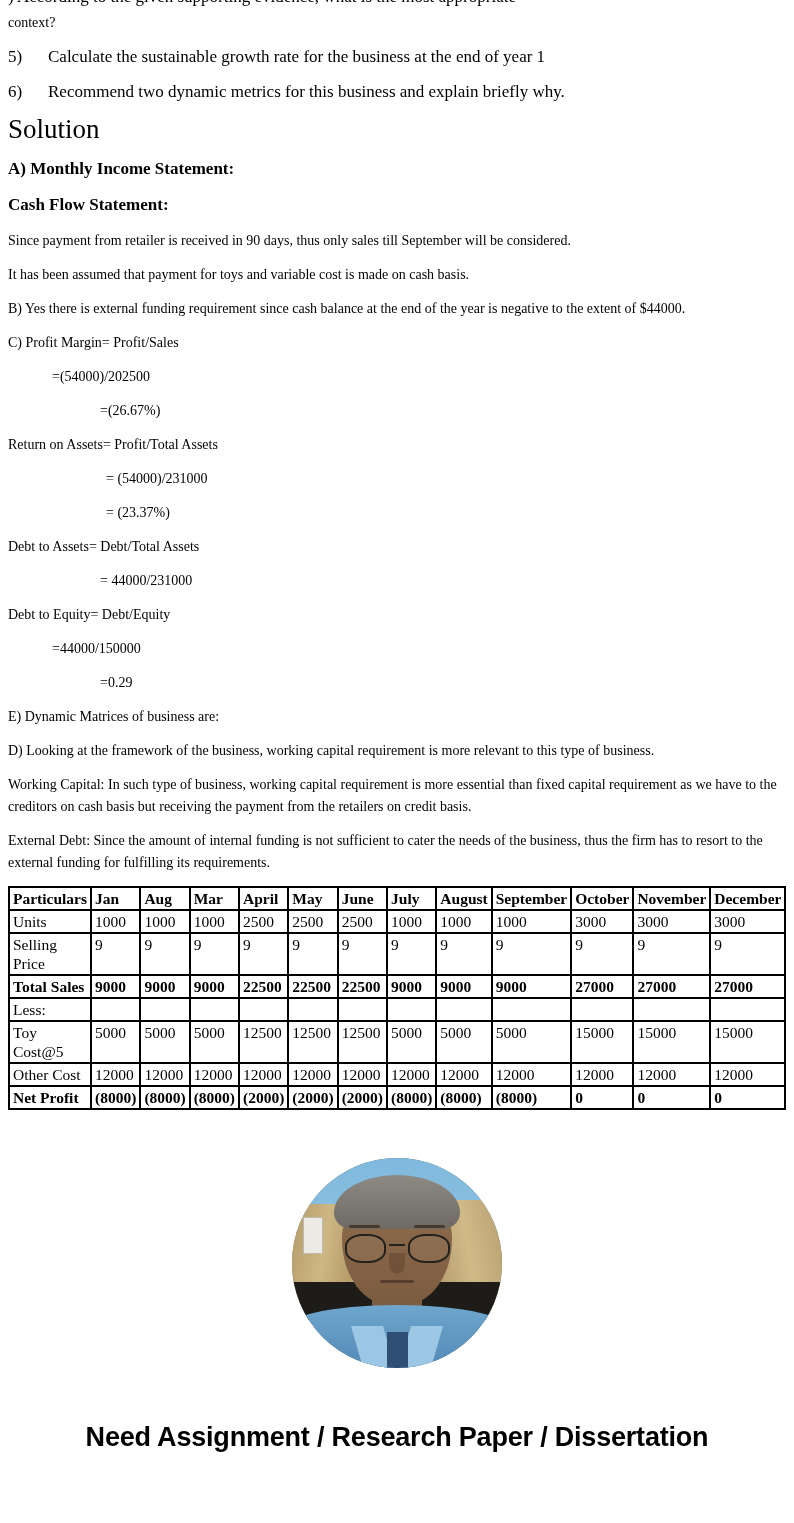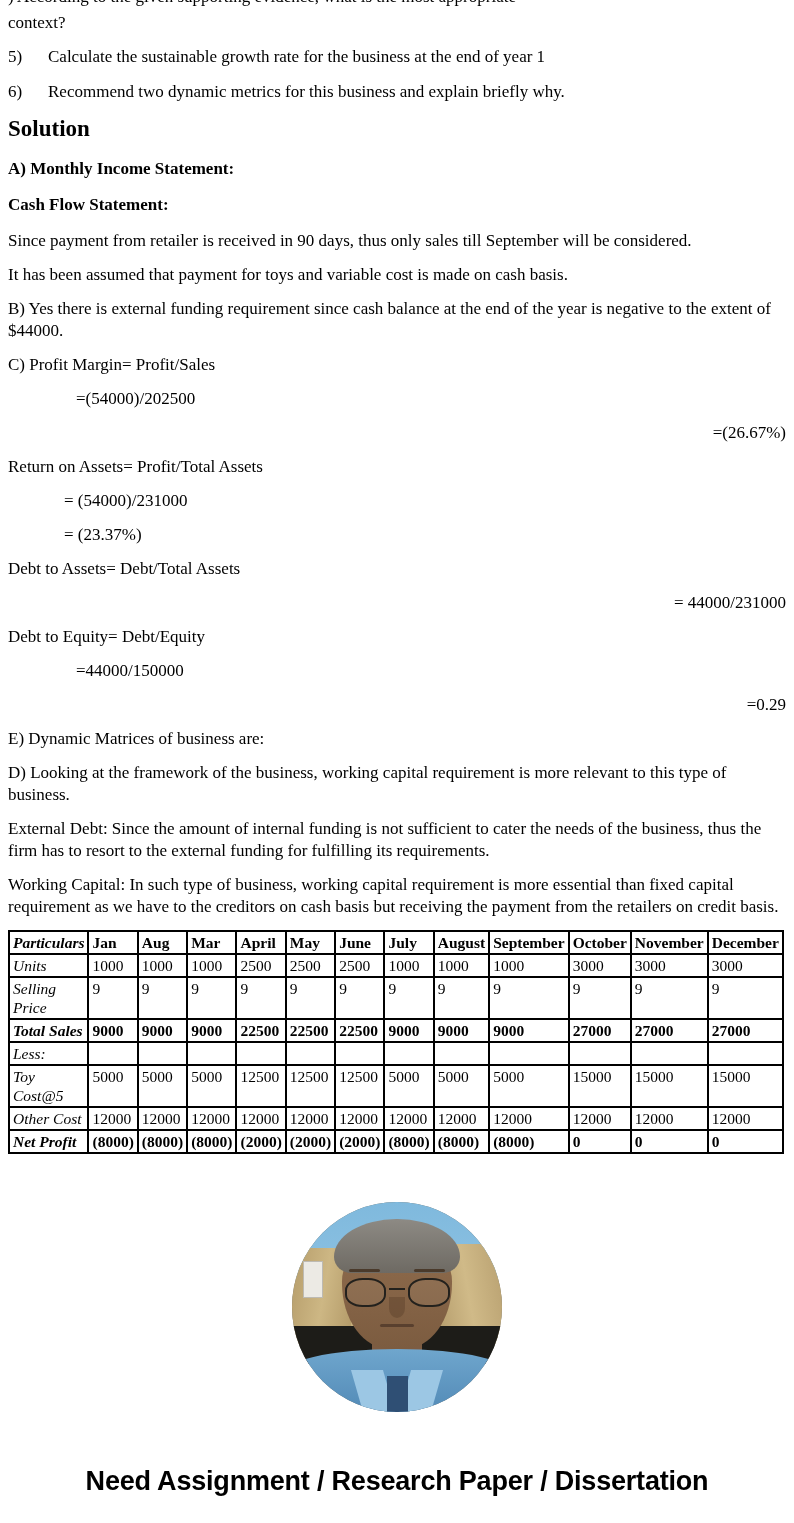--- a/index.html
+++ b/index.html
@@ -43,46 +43,45 @@
     margin: 0 0 13px 0;
     display: flex;
   }
   .q-num {
     width: 40px;
     flex: 0 0 40px;
   }
   .q-text { flex: 1 1 auto; }
 
   .para {
-    font-size: 17px;
+    font-size: 14px;
     line-height: 22px;
     margin: 0 0 12px 0;
   }
 
   h2.solution {
-    font-size: 23px;
-    font-weight: bold;
+    font-size: 27px;
+    font-weight: normal;
     line-height: 26px;
     margin: 0 0 16px 0;
   }
   .bold-line {
     font-size: 17px;
     line-height: 22px;
     font-weight: bold;
     margin: 0 0 14px 0;
   }
   .indent {
-    margin-left: 68px;
+    margin-left: 44px;
   }
   .indent2 {
     margin-left: 92px;
-    text-align: right;
   }
   .indent3 {
-    margin-left: 56px;
+    margin-left: 98px;
   }
 
   
   table.fin {
     border-collapse: separate;
     border-spacing: 0;
     border: 1px solid #000;
     margin: 0 0 0 0;
     width: 765px;
     font-size: 15.5px;
@@ -93,21 +92,21 @@
   table.fin td {
     border: 1px solid #000;
     padding: 1px 3px 1px 3px;
     vertical-align: top;
     background: #fff;
     box-shadow: inset 0 0 0 1px #fff;
     white-space: nowrap;
   }
   table.fin td.b { font-weight: bold; }
   table.fin tr.r-empty td { height: 16px; }
-  table.fin td.wrapcell { white-space: normal; font-style: italic; }
+  table.fin td.wrapcell { white-space: normal; }
 
   
   .portrait-wrap {
     width: 100%;
     display: flex;
     justify-content: center;
     margin-top: 48px;
     margin-bottom: 6px;
   }
   .portrait {
@@ -251,22 +250,22 @@
 
   <div class="para">Debt to Assets= Debt/Total Assets</div>
   <div class="para indent2">= 44000/231000</div>
 
   <div class="para">Debt to Equity= Debt/Equity</div>
   <div class="para indent">=44000/150000</div>
   <div class="para indent2">=0.29</div>
 
   <div class="para">E) Dynamic Matrices of business are:</div>
   <div class="para">D) Looking at the framework of the business, working capital requirement is more relevant to this type of business.</div>
+  <div class="para">Working Capital: In such type of business, working capital requirement is more essential than fixed capital requirement as we have to the creditors on cash basis but receiving the payment from the retailers on credit basis.</div>
   <div class="para">External Debt: Since the amount of internal funding is not sufficient to cater the needs of the business, thus the firm has to resort to the external funding for fulfilling its requirements.</div>
-  <div class="para">Working Capital: In such type of business, working capital requirement is more essential than fixed capital requirement as we have to the creditors on cash basis but receiving the payment from the retailers on credit basis.</div>
 
   <table class="fin">
     <tbody>
       <tr id="hdr-row">
           <td class="b wrapcell">Particulars</td>
           <td class="b">Jan</td>
           <td class="b">Aug</td>
           <td class="b">Mar</td>
           <td class="b">April</td>
           <td class="b">May</td>

